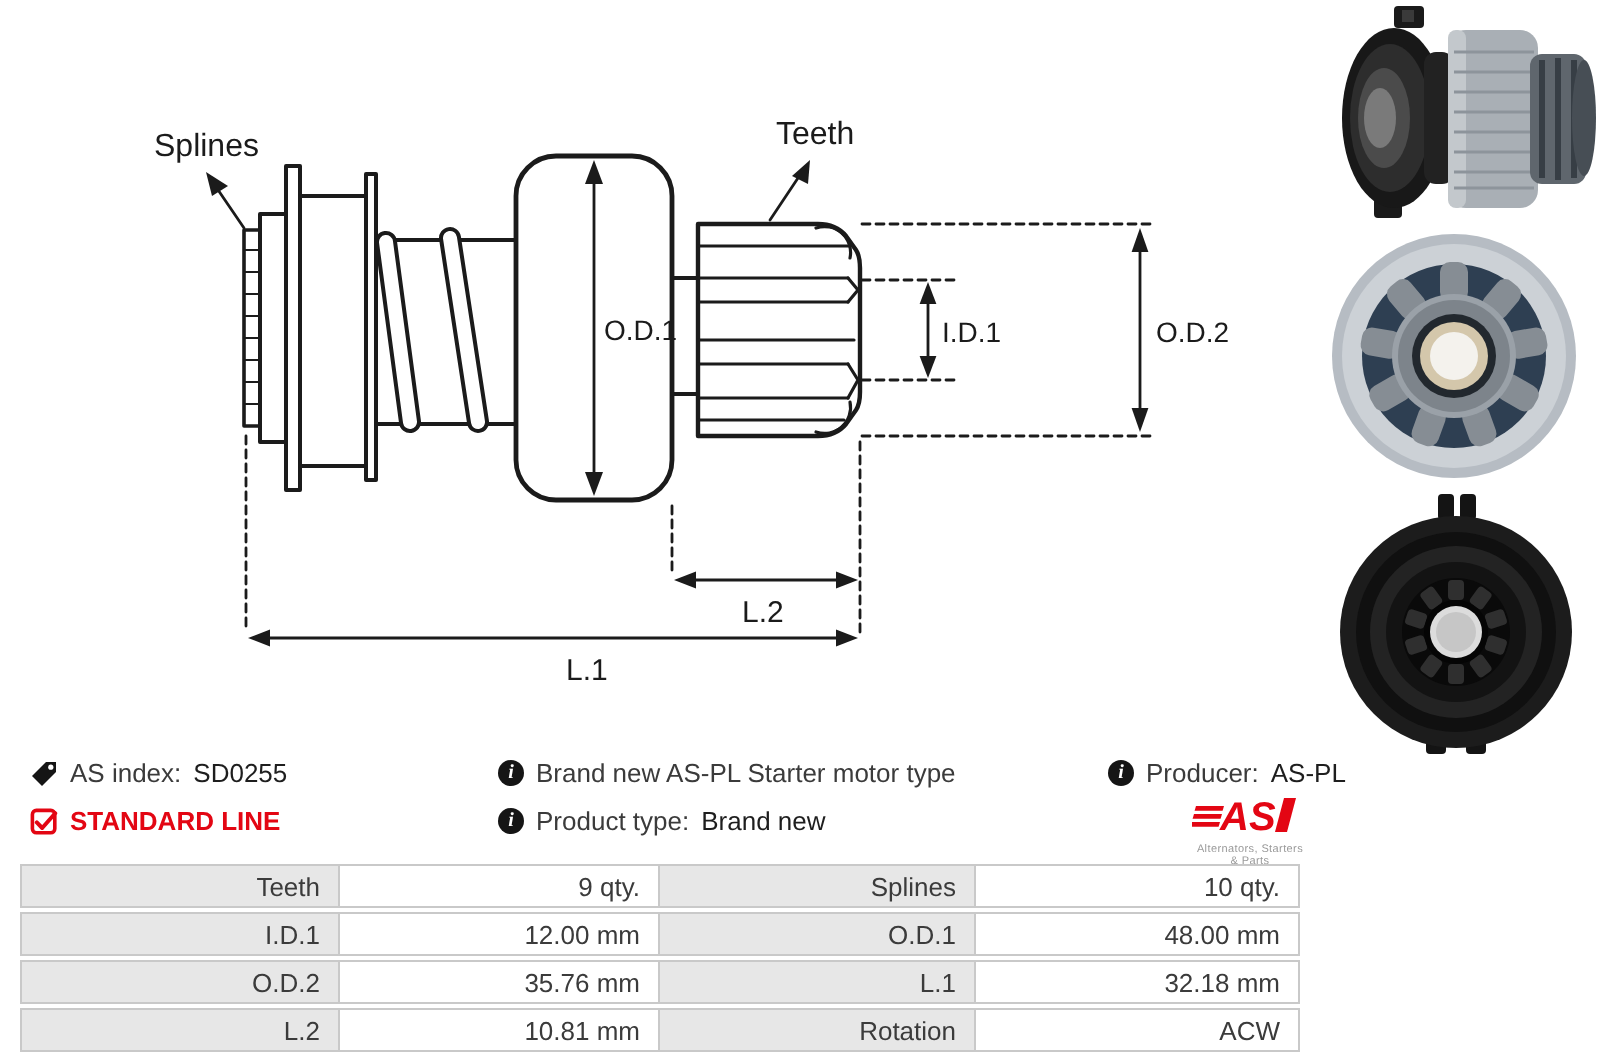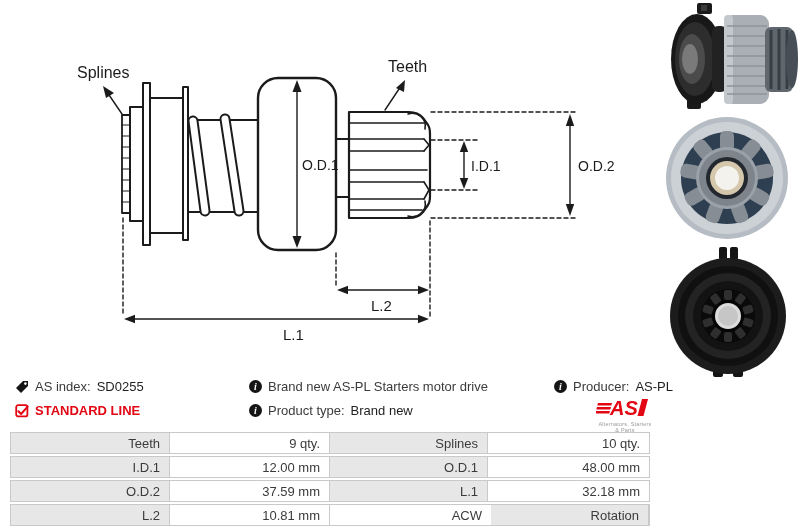--- a/index.html
+++ b/index.html
@@ -248,21 +248,21 @@
     <div class="info-row" style="left:15px;top:29px;">
       <svg width="14" height="14" viewBox="0 0 14 14">
         <rect x="1.2" y="1.2" width="11.2" height="11.2" rx="2" fill="none" stroke="#e30613" stroke-width="1.8"></rect>
         <path d="M3.4 7.2 L6.1 10 L12.6 2.6" fill="none" stroke="#e30613" stroke-width="2" stroke-linecap="round" stroke-linejoin="round"></path>
       </svg>
       <span class="red">STANDARD LINE</span>
     </div>
 
     <div class="info-row" style="left:249px;top:5px;">
       <span class="iinfo">i</span>
-      <span>Brand new AS-PL Starters motor drive</span>
+      <span>Brand new AS-PL Starter motor type</span>
     </div>
 
     <div class="info-row" style="left:249px;top:29px;">
       <span class="iinfo">i</span>
       <span>Product type:</span>
       <span class="b">Brand new</span>
     </div>
 
     <div class="info-row" style="left:554px;top:5px;">
       <span class="iinfo">i</span>
@@ -295,26 +295,26 @@
 
     <div class="spec-row">
       <div class="cell lbl w1">I.D.1</div>
       <div class="cell val w2">12.00 mm</div>
       <div class="cell lbl w3">O.D.1</div>
       <div class="cell val w4">48.00 mm</div>
     </div>
 
     <div class="spec-row">
       <div class="cell lbl w1">O.D.2</div>
-      <div class="cell val w2">37.59 mm</div>
+      <div class="cell val w2">35.76 mm</div>
       <div class="cell lbl w3">L.1</div>
       <div class="cell val w4">32.18 mm</div>
     </div>
 
     <div class="spec-row">
       <div class="cell lbl w1">L.2</div>
       <div class="cell val w2">10.81 mm</div>
+      <div class="cell lbl w3">Rotation</div>
       <div class="cell val w4">ACW</div>
-      <div class="cell lbl w3">Rotation</div>
     </div>
   </div>
 
 </div>
 
 </body></html>

